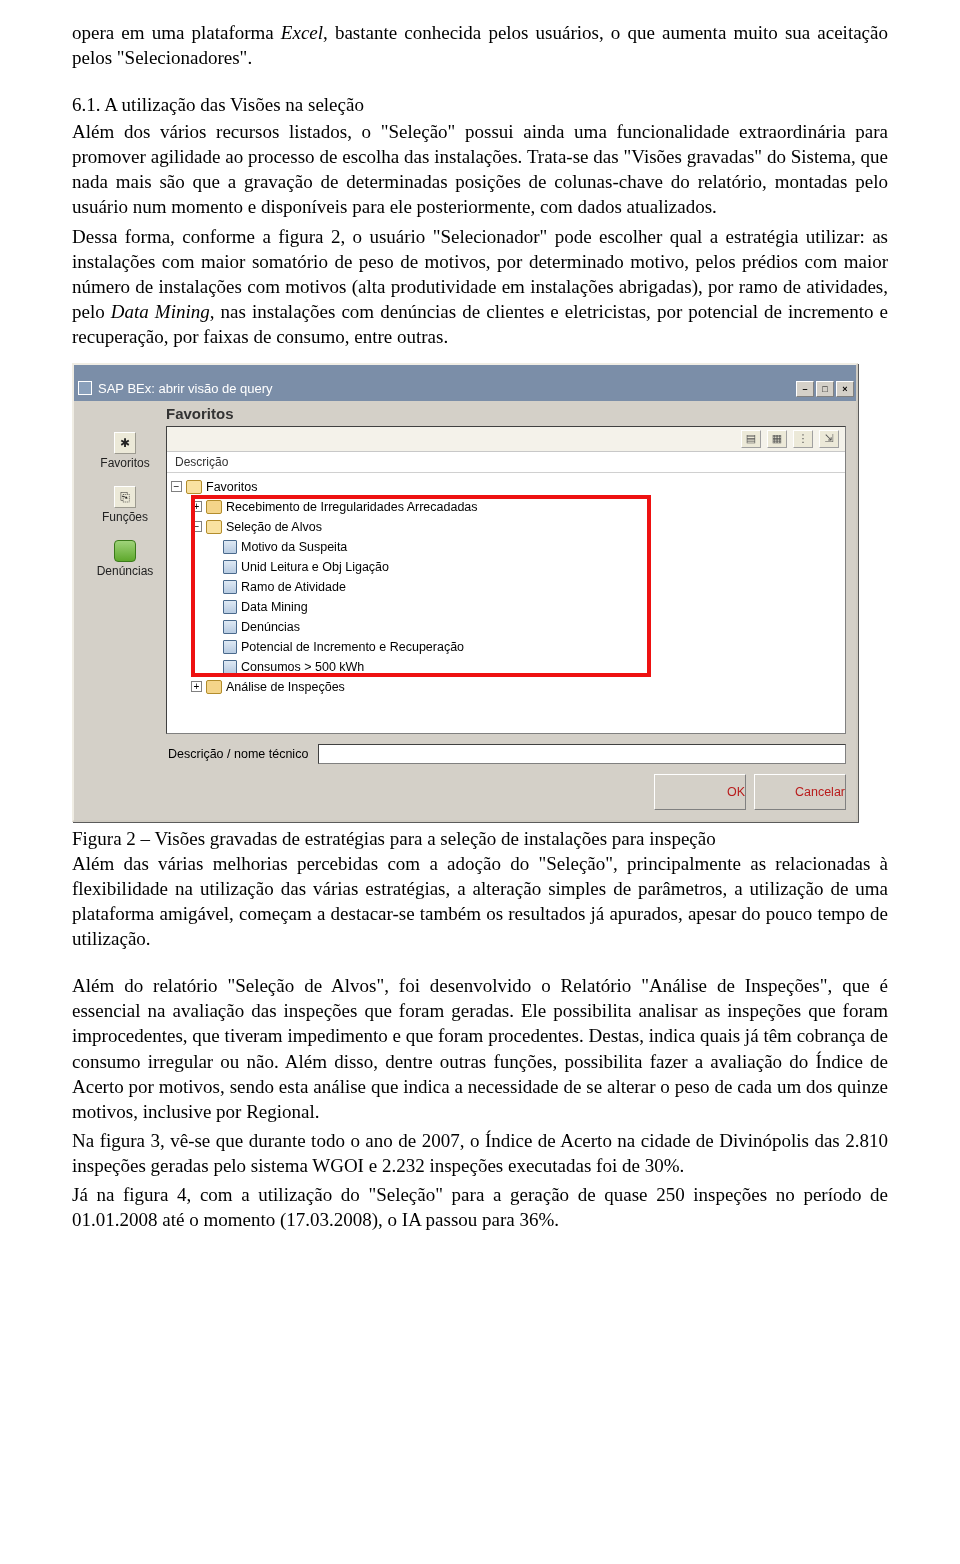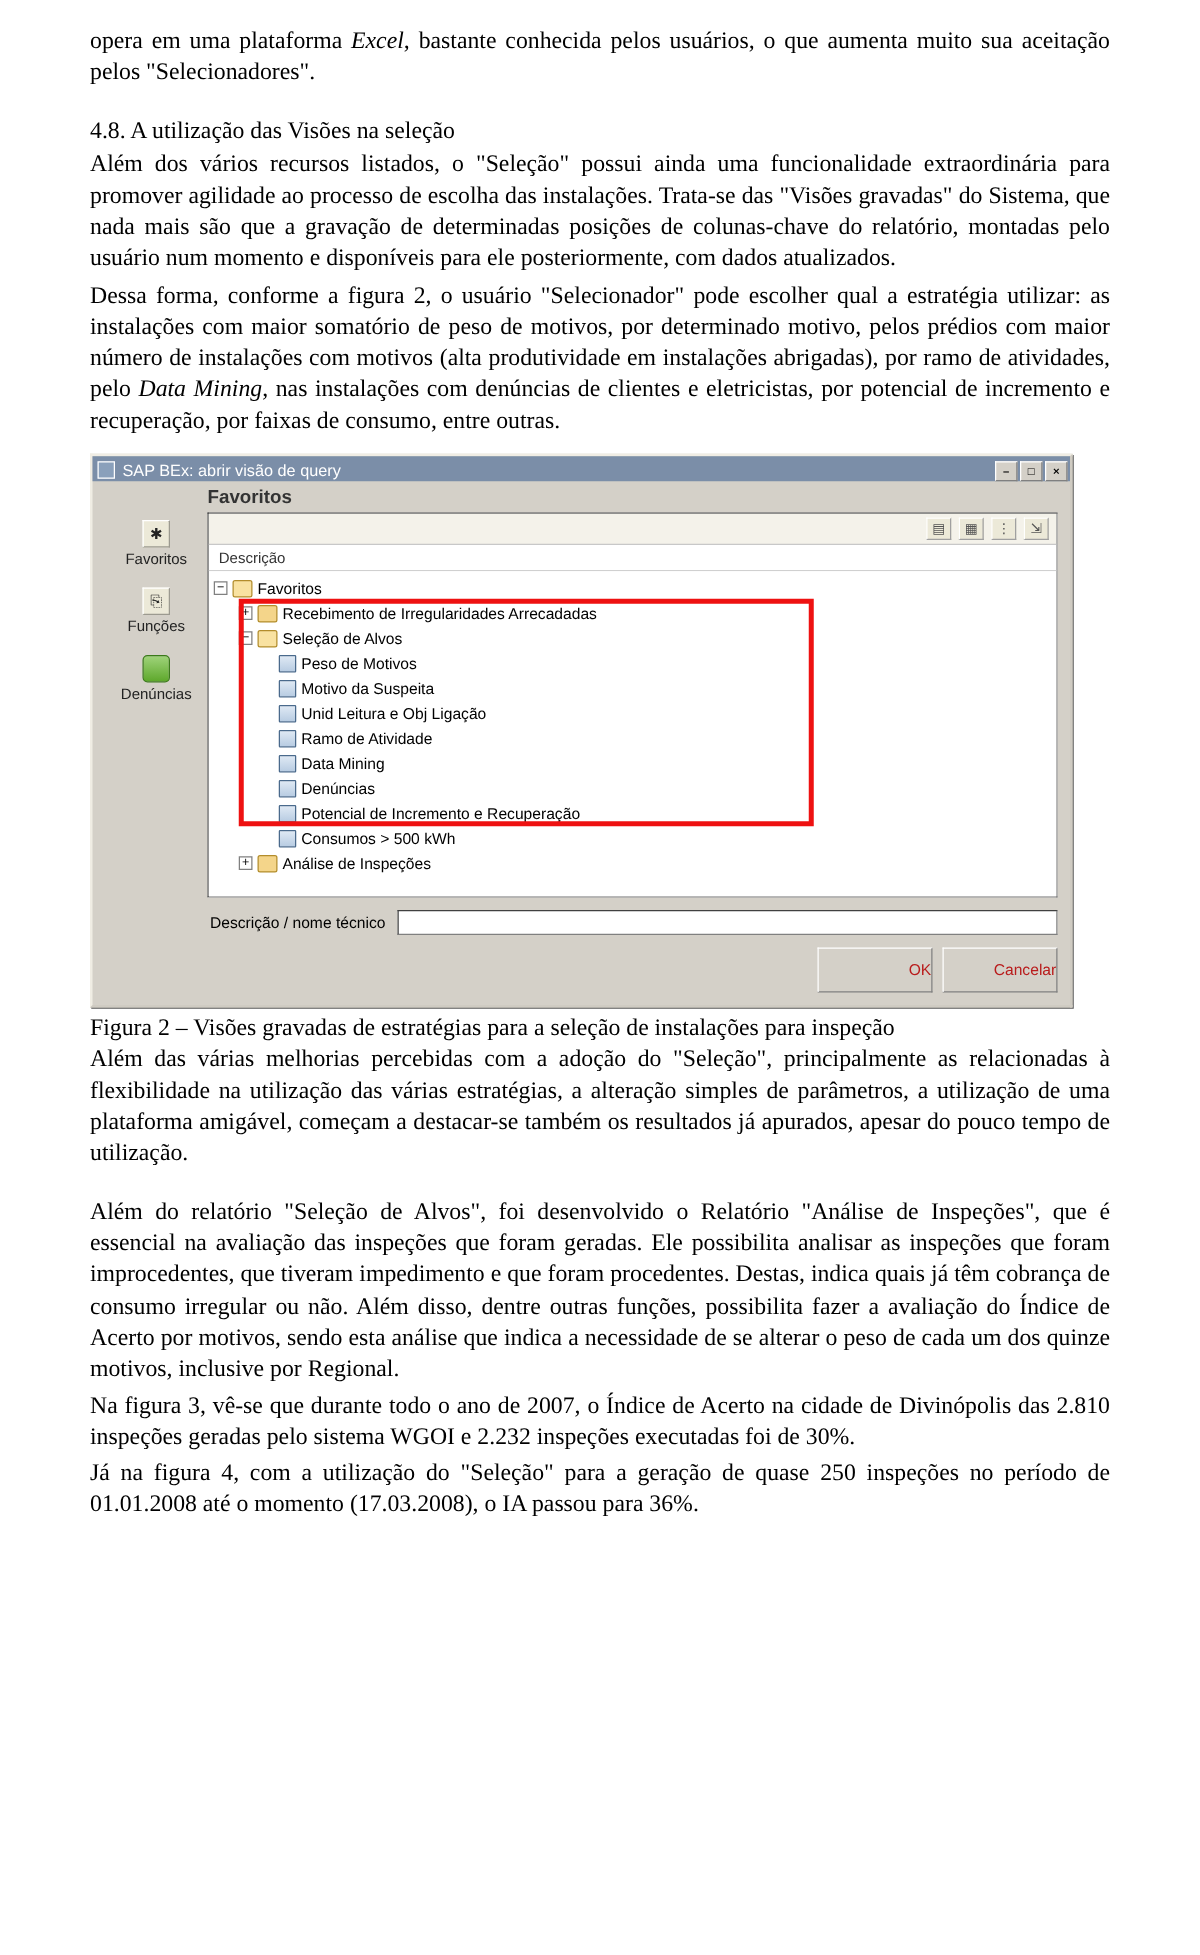--- a/index.html
+++ b/index.html
@@ -52,22 +52,22 @@
     background: #d4d0c8;
     border: 2px solid #cfcbc2;
     border-top-color: #f0ede4;
     border-left-color: #f0ede4;
     box-shadow: 1px 1px 0 #5a5a5a;
   }
   .titlebar {
     background: #7b8ea8;
     color: #fff;
     display: flex;
-    height: 20px;
-    padding: 4px 2px 0 4px;
+    height: 36px;
+    padding: 16px 2px 0 4px;
   }
   .titlebar .tb-icon {
     width: 14px; height: 14px;
     background: #8aa0bb;
     border: 1px solid #fff;
     margin-right: 6px;
   }
   .titlebar .tb-title { flex: 1; font-size: 13px; }
   .win-btns { display: flex; gap: 2px; }
   .win-btn {
@@ -218,21 +218,21 @@
 </head>
 <body>
 
 <div class="page">
 
   <p class="para">
     <span>opera em uma plataforma </span><span class="italic">Excel</span><span>, bastante conhecida pelos usuários, o que aumenta muito sua aceitação pelos "Selecionadores".</span>
   </p>
 
   <p class="section-num">
-    <span>4.8. A utilização das </span><span>Visões</span><span> na seleção</span>
+    <span>6.1. A utilização das </span><span>Visões</span><span> na seleção</span>
   </p>
 
   <p class="para">Além dos vários recursos listados, o "Seleção" possui ainda uma funcionalidade extraordinária para promover agilidade ao processo de escolha das instalações. Trata-se das "Visões gravadas" do Sistema, que nada mais são que a gravação de determinadas posições de colunas-chave do relatório, montadas pelo usuário num momento e disponíveis para ele posteriormente, com dados atualizados.</p>
 
   <p class="para">
     <span>Dessa forma, conforme a figura 2, o usuário "Selecionador" pode escolher qual a estratégia utilizar: as instalações com maior somatório de peso de motivos, por determinado motivo, pelos prédios com maior número de instalações com motivos (alta produtividade em instalações abrigadas), por ramo de atividades, pelo </span><span class="italic">Data Mining</span><span>, nas instalações com denúncias de clientes e eletricistas, por potencial de incremento e recuperação, por faixas de consumo, entre outras.</span>
   </p>
 
   <div class="sap-window">
     <div class="titlebar">
@@ -301,25 +301,20 @@
           <div class="tree-row">
             <span class="tree-indent" style="width:20px"></span>
             <span class="tree-exp">−</span>
             <span class="tree-icon folder-open"></span>
             <span>Seleção de Alvos</span>
           </div>
 
           <div class="tree-row">
             <span class="tree-indent" style="width:52px"></span>
             <span class="tree-icon leaf"></span>
-            <span>Peso de Motivos</span>
-          </div>
-          <div class="tree-row">
-            <span class="tree-indent" style="width:52px"></span>
-            <span class="tree-icon leaf"></span>
             <span>Motivo da Suspeita</span>
           </div>
           <div class="tree-row">
             <span class="tree-indent" style="width:52px"></span>
             <span class="tree-icon leaf"></span>
             <span>Unid Leitura e Obj Ligação</span>
           </div>
           <div class="tree-row">
             <span class="tree-indent" style="width:52px"></span>
             <span class="tree-icon leaf"></span>

